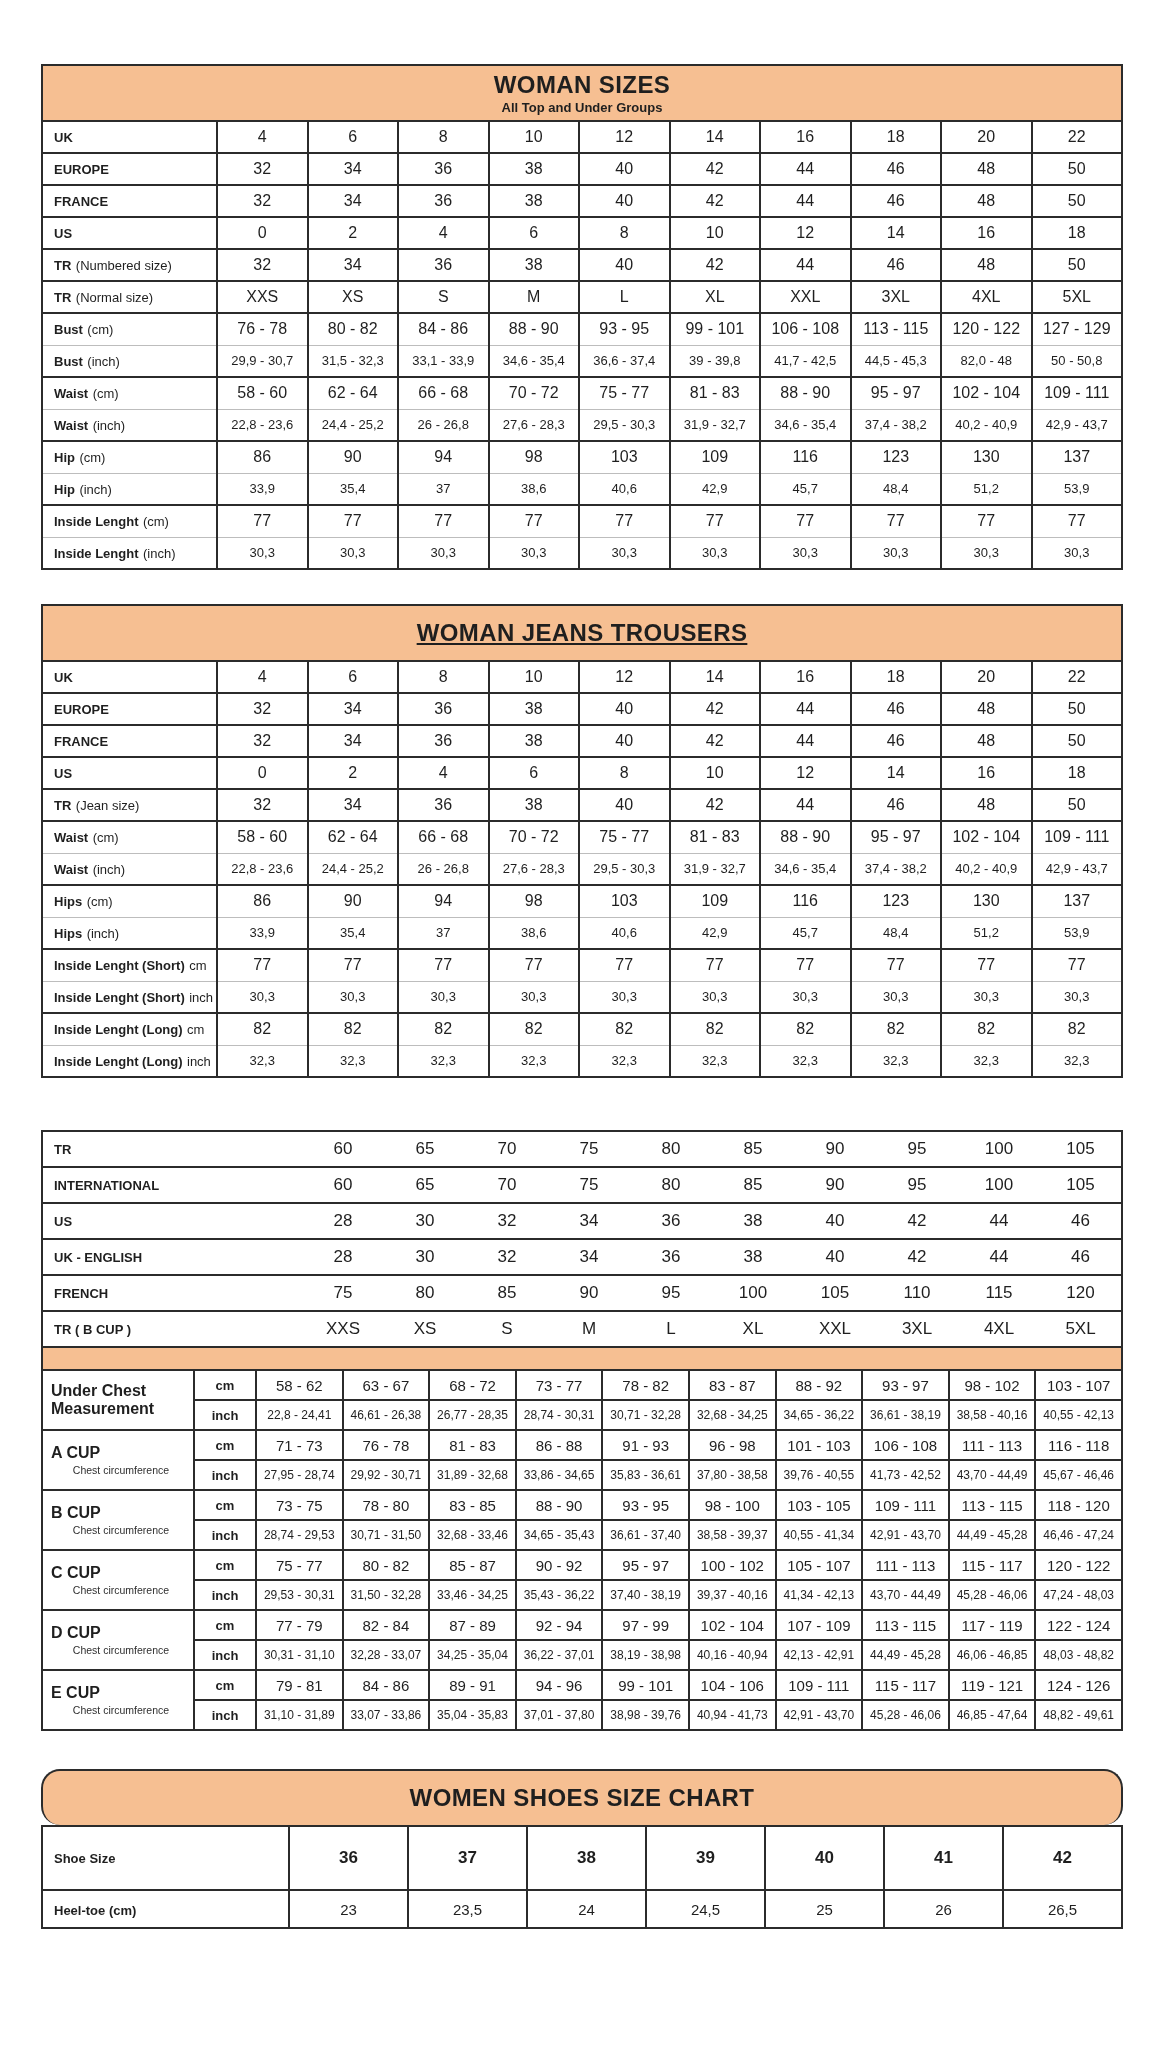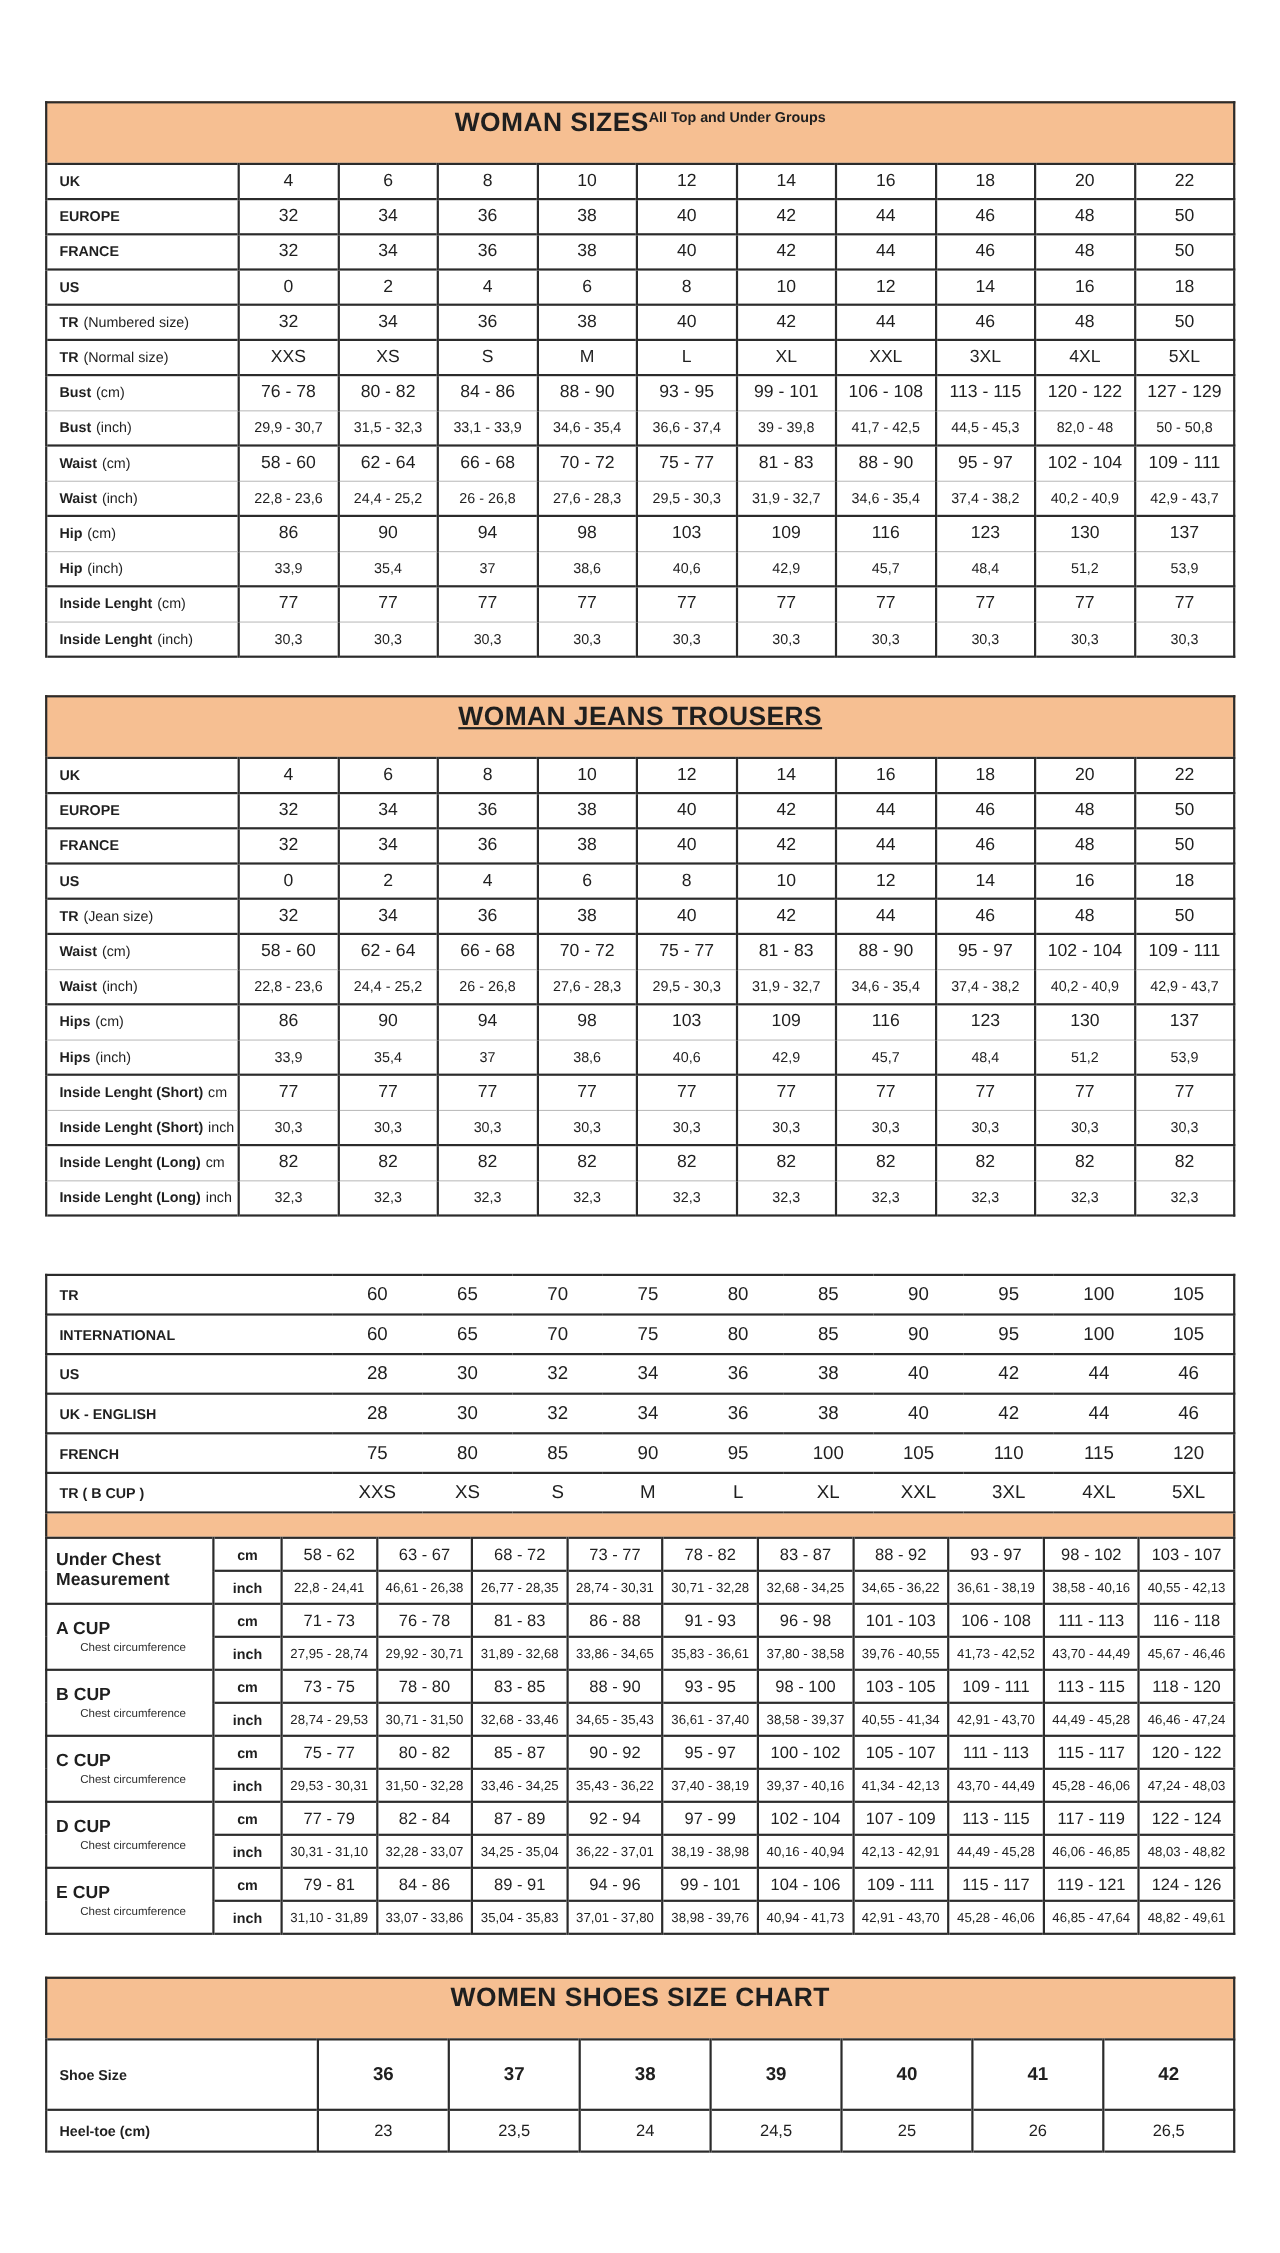--- a/index.html
+++ b/index.html
@@ -8,23 +8,22 @@
     width:1164px;min-height:2048px;background:#ffffff;
     font-family:"Liberation Sans",sans-serif;color:#1f1f1f;
   }
   .page{padding:64px 41px 0 41px;}
   .table-block{margin-bottom:34px;}
   .table-block.bra{margin-top:52px;}
   .table-block.shoes{margin-top:38px;}
 
   .tbl-header{
     border:2px solid #2b2b2b;border-bottom:0;text-align:center;
-    min-height:56px;display:flex;justify-content:center;
+    min-height:56px;display:flex;flex-direction:column;justify-content:center;
     padding:4px 0;
-    margin-top:28px;
   }
   .tbl-title{font-size:24px;font-weight:700;letter-spacing:.4px;}
   .tbl-subtitle{font-size:13px;font-weight:700;margin-top:1px;}
 
   table.main{width:100%;border-collapse:collapse;table-layout:fixed;border:2px solid #2b2b2b;}
   tbody.sec{border:2px solid #2b2b2b;}
   td{padding:0 2px;text-align:center;vertical-align:middle;}
   td.row-label{text-align:left;padding-left:11px;}
   .lbl{font-weight:700;font-size:13px;}
   .lbl-sub{font-weight:400;font-size:13px;}
@@ -797,21 +796,21 @@
             <td class="val">40,94 - 41,73</td>
             <td class="val">42,91 - 43,70</td>
             <td class="val">45,28 - 46,06</td>
             <td class="val">46,85 - 47,64</td>
             <td class="val">48,82 - 49,61</td>
           </tr>
         </tbody>
       </table>
     </section>
   <section class="table-block shoes">
-      <div class="tbl-header" style="background: rgb(246, 191, 146);">
+      <div class="tbl-header" style="background: rgb(246, 191, 146); border-radius: 19px;">
         <div class="tbl-title">WOMEN SHOES SIZE CHART</div>
       </div>
       <table class="main shoes">
         <colgroup>
           <col style="width: 247px;">
           <col>
           <col>
           <col>
           <col>
           <col>

